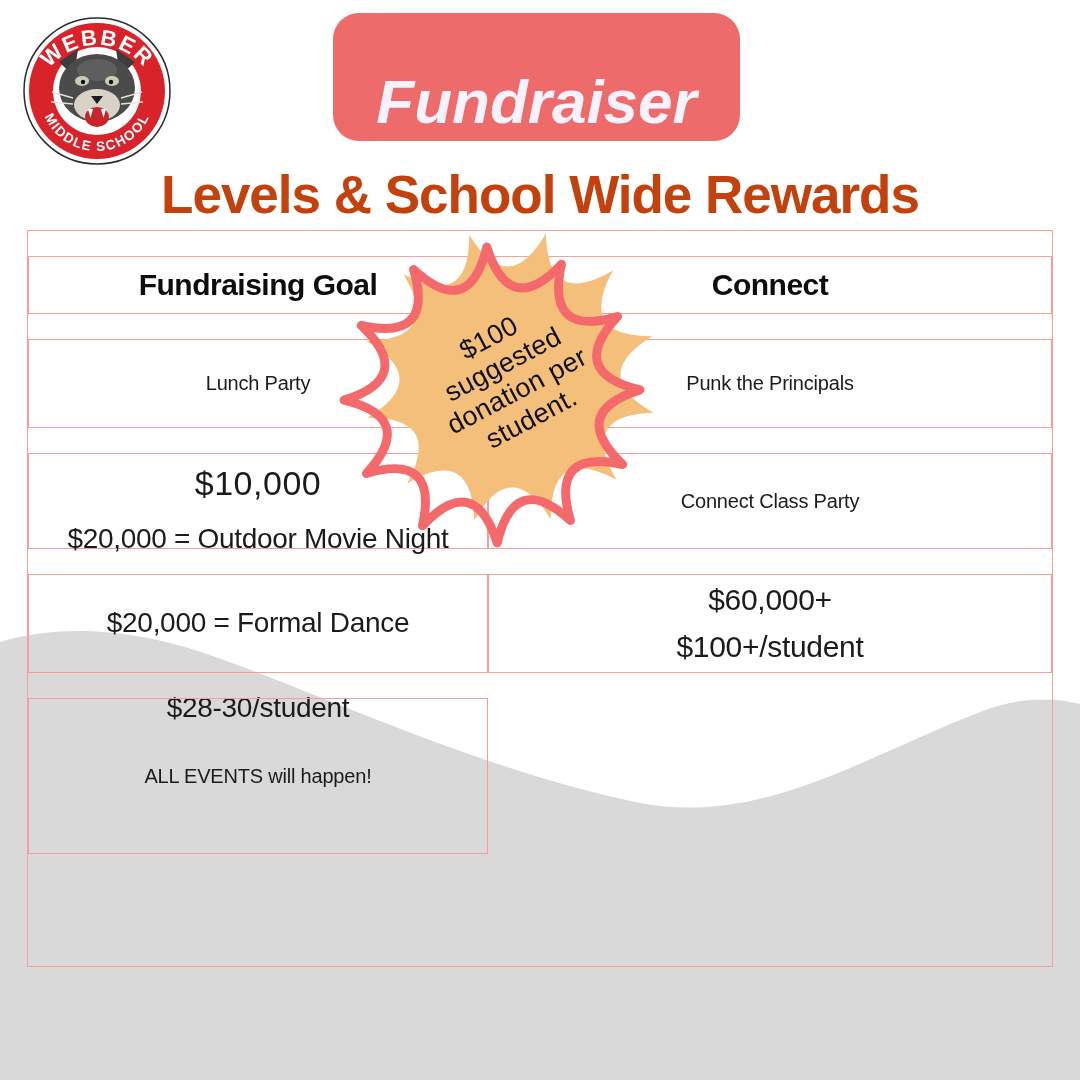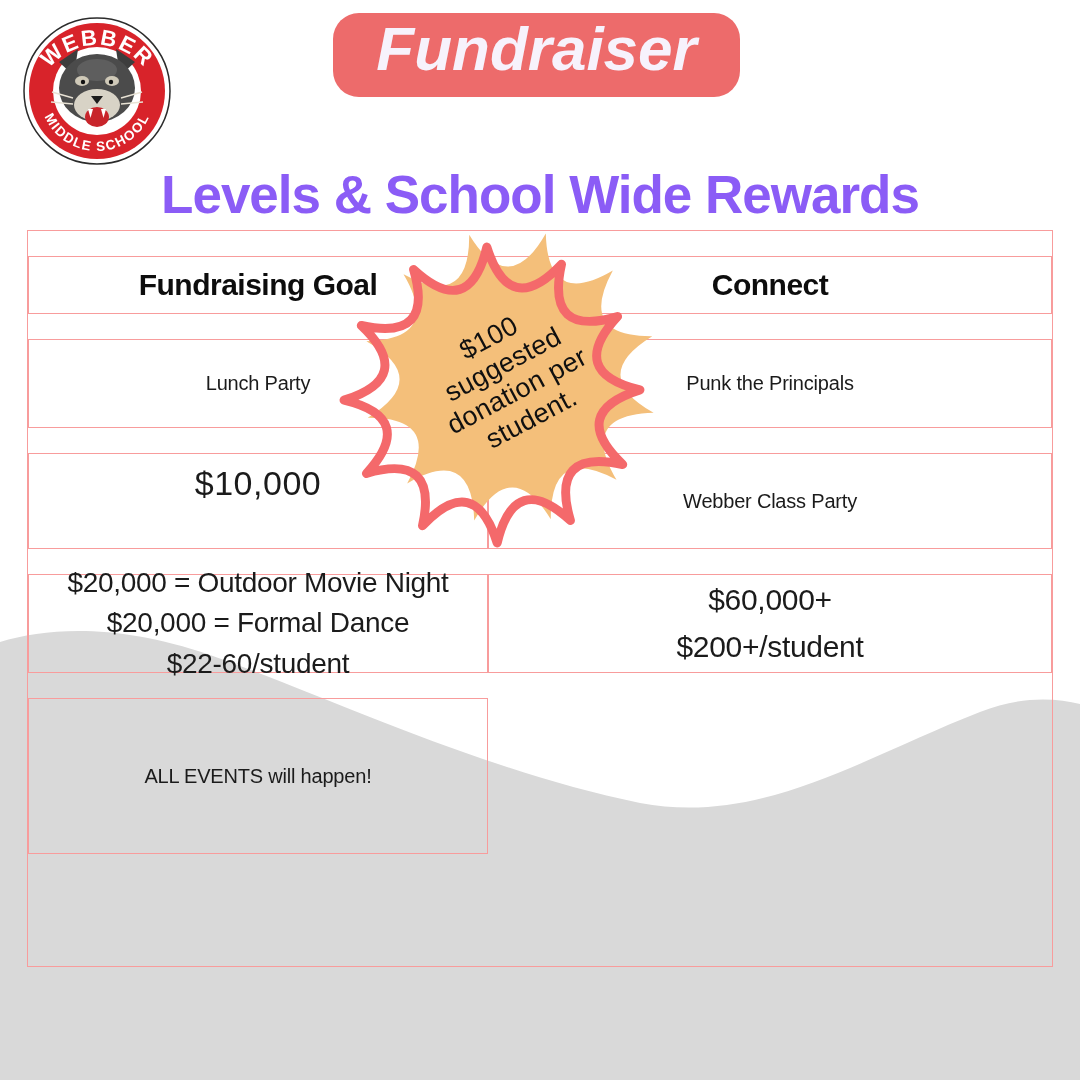--- a/index.html
+++ b/index.html
@@ -8,32 +8,32 @@
     background:#ffffff;
     font-family:"Liberation Sans", sans-serif;
     color:#1b1b1b;
   }
   
   .wave-svg{position:absolute;left:0;top:0;width:1080px;height:1080px;z-index:0;}
   
   .logo{position:absolute;left:22px;top:16px;width:150px;height:150px;z-index:3;}
   
   .banner{
-    position:absolute;left:333px;top:13px;width:407px;height:84px;z-index:3;
+    position:absolute;left:333px;top:13px;width:407px;height:128px;z-index:3;
     background:#ED6B6B;border-radius:26px;
-    display:flex;align-items:flex-start;justify-content:center;
+    display:flex;align-items:flex-end;justify-content:center;
   }
   .banner-title{
     font-size:62px;font-weight:bold;font-style:italic;color:#F7F2FC;
     letter-spacing:0px;padding-bottom:4px;
   }
   
   .heading{
     position:absolute;left:0;top:164px;width:1080px;z-index:3;
-    text-align:center;font-size:53px;font-weight:bold;color:#8b5cf6;
+    text-align:center;font-size:53px;font-weight:bold;color:#c2410c;
     letter-spacing:-1px;
   }
   
   .rewards-table{
     position:absolute;left:27px;top:230px;width:1026px;height:737px;z-index:1;
     box-sizing:border-box;border:1.5px solid #F89C9C;
     display:grid;
     grid-template-columns:460px auto;
     grid-template-rows:83px 114px 121px 124px 181px auto;
   }
@@ -41,21 +41,21 @@
     border:1.5px solid #F89C9C;
     display:flex;flex-direction:column;align-items:center;justify-content:center;
     text-align:center;background:transparent;box-sizing:border-box;
     padding:4px 8px;
     margin-top:25px;
   }
   .hdr{font-weight:bold;font-size:30px;letter-spacing:-0.5px;color:#0d0d0d;}
   .goal-val{font-size:34px;letter-spacing:0.5px;}
   .activity-val{font-size:20px;letter-spacing:-0.2px;}
   .lift{padding-bottom:40px;}
-  .multiline{font-size:28px;line-height:1.45;letter-spacing:-0.3px;}
+  .multiline{font-size:28px;line-height:1.45;letter-spacing:-0.3px;gap:44px;}
   .rich{font-size:27px;line-height:1.55;letter-spacing:-0.6px;max-width:545px;}
   .rich .u{text-decoration:underline;text-underline-offset:4px;}
   .row5-goal{font-size:30px;line-height:1.55;letter-spacing:-0.3px;}
   
   .badge-svg{position:absolute;left:335px;top:222px;width:330px;height:326px;z-index:2;}
   .badge-text{
     position:absolute;left:510px;top:378px;z-index:2;
     transform:translate(-50%,-50%) rotate(-28deg);
     text-align:center;font-size:27px;line-height:1.12;color:#101010;
     letter-spacing:0.3px;white-space:nowrap;
@@ -114,31 +114,31 @@
 <div class="rewards-table">
 
   <div class="cell hdr">Fundraising Goal</div>
   <div class="cell hdr">Connect</div>
 
   <div class="cell activity-val">Lunch Party</div>
 
   <div class="cell activity-val">Punk the Principals</div>
 
   <div class="cell goal-val lift">$10,000</div>
-  <div class="cell activity-val">Webber Class Party</div>
+  <div class="cell activity-val">Connect Class Party</div>
 
   <div class="cell multiline">
     <div>$20,000 = Outdoor Movie Night</div>
     <div>$20,000 = Formal Dance</div>
-    <div>$22-60/student</div>
+    <div>$28-30/student</div>
   </div>
 
   <div class="cell row5-goal">
     <div>$60,000+</div>
-    <div>$200+/student</div>
+    <div>$100+/student</div>
   </div>
   <div class="cell activity-val">ALL EVENTS will happen!</div>
 </div>
 
 <svg class="badge-svg" viewBox="-165 -163 330 326">
   <g transform="translate(10,-8) rotate(14)">
     <path d="M 0 -148 Q 20.2 -75.3 74 -128.2 Q 55.2 -55.2 128.2 -74 Q 75.3 -20.2 148 0 Q 75.3 20.2 128.2 74 Q 55.2 55.2 74 128.2 Q 20.2 75.3 0 148 Q -20.2 75.3 -74 128.2 Q -55.2 55.2 -128.2 74 Q -75.3 20.2 -148 0 Q -75.3 -20.2 -128.2 -74 Q -55.2 -55.2 -74 -128.2 Q -20.2 -75.3 0 -148 Z" fill="#F4BF7A"></path>
   </g>
   <g transform="translate(-8,10) rotate(-2)">
     <path d="M 0 -148 Q 20.2 -75.3 74 -128.2 Q 55.2 -55.2 128.2 -74 Q 75.3 -20.2 148 0 Q 75.3 20.2 128.2 74 Q 55.2 55.2 74 128.2 Q 20.2 75.3 0 148 Q -20.2 75.3 -74 128.2 Q -55.2 55.2 -128.2 74 Q -75.3 20.2 -148 0 Q -75.3 -20.2 -128.2 -74 Q -55.2 -55.2 -74 -128.2 Q -20.2 -75.3 0 -148 Z" fill="none" stroke="#F4696B" stroke-width="9" stroke-linejoin="round"></path>

